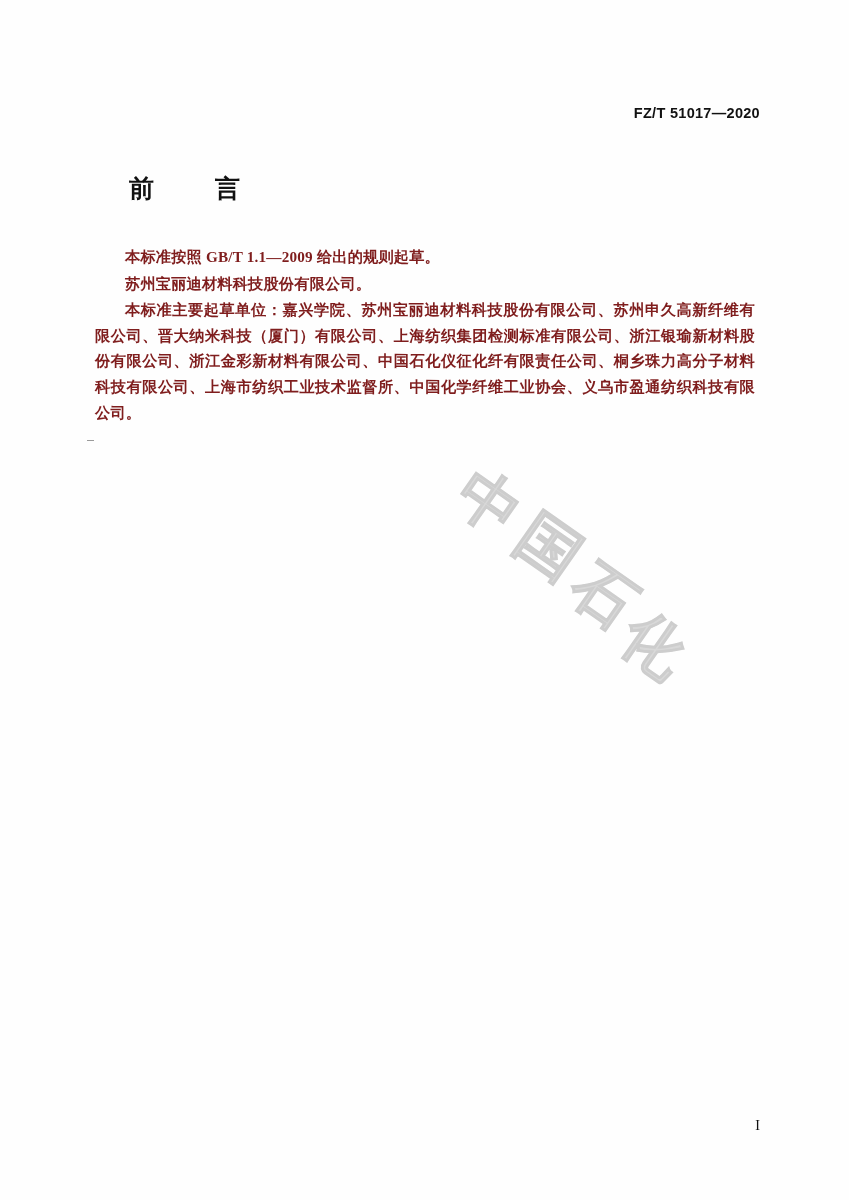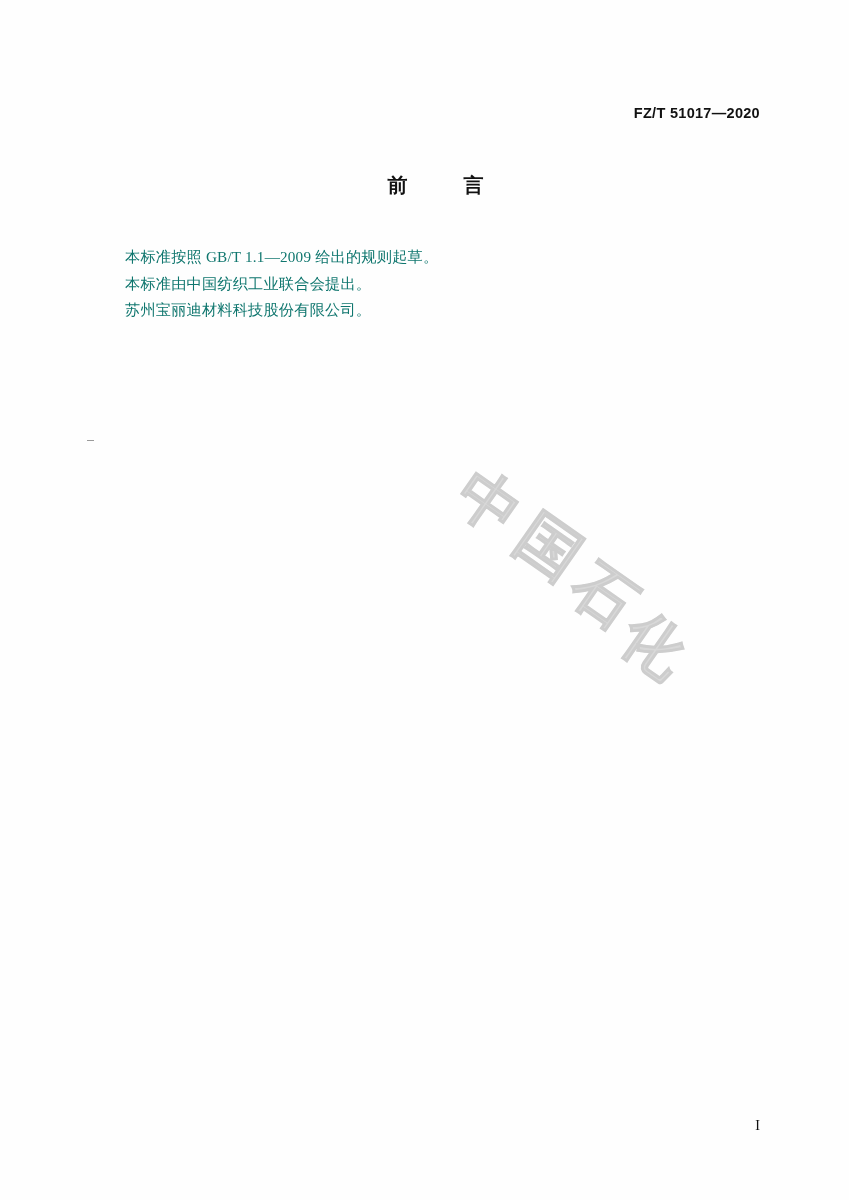--- a/index.html
+++ b/index.html
@@ -34,45 +34,45 @@
     font-size: 14.5px;
     font-weight: bold;
     letter-spacing: 0.3px;
     color: #111;
     white-space: nowrap;
     text-align: center;
   }
   .doc-title {
     position: absolute;
     top: 172px;
-    left: 8px;
+    left: 16px;
     width: 665px;
-    text-align: center;
+    text-align: left;
     font-family: "Liberation Serif", "DejaVu Serif", serif;
-    font-size: 20px;
+    font-size: 25px;
     font-weight: bold;
     letter-spacing: 18px;
     text-indent: 18px;
     color: #111;
   }
   .body-block {
     position: absolute;
     top: 244px;
     left: 0;
     width: 660px;
   }
   p.para {
     margin: 0 0 1px 0;
     font-size: 15.2px;
     line-height: 25.6px;
-    font-weight: normal;
+    font-weight: bold;
     text-align: justify;
     text-justify: inter-ideograph;
     letter-spacing: 0.2px;
-    color: #0f766e;
+    color: #7f1d1d;
   }
   p.indent {
     text-indent: 30px;
   }
   .watermark {
     position: absolute;
     left: 345px;
     top: 455px;
     width: 270px;
     height: 230px;
@@ -118,22 +118,22 @@
   <div class="page-inner">
 
     <div class="header">FZ/T 51017—2020</div>
 
     <div class="tick"></div>
 
     <div class="doc-title">前　言</div>
 
     <div class="body-block">
       <p class="para indent">本标准按照 GB/T 1.1—2009 给出的规则起草。</p>
-      <p class="para indent">本标准由中国纺织工业联合会提出。</p>
       <p class="para indent">苏州宝丽迪材料科技股份有限公司。</p>
+      <p class="para indent">本标准主要起草单位：嘉兴学院、苏州宝丽迪材料科技股份有限公司、苏州申久高新纤维有限公司、晋大纳米科技（厦门）有限公司、上海纺织集团检测标准有限公司、浙江银瑜新材料股份有限公司、浙江金彩新材料有限公司、中国石化仪征化纤有限责任公司、桐乡珠力高分子材料科技有限公司、上海市纺织工业技术监督所、中国化学纤维工业协会、义乌市盈通纺织科技有限公司。</p>
     </div>
 
     <div class="watermark">
       <span class="wm1">中</span>
       <span class="wm2">国</span>
       <span class="wm3">石</span>
       <span class="wm4">化</span>
     </div>
 
     <div class="folio">I</div>

